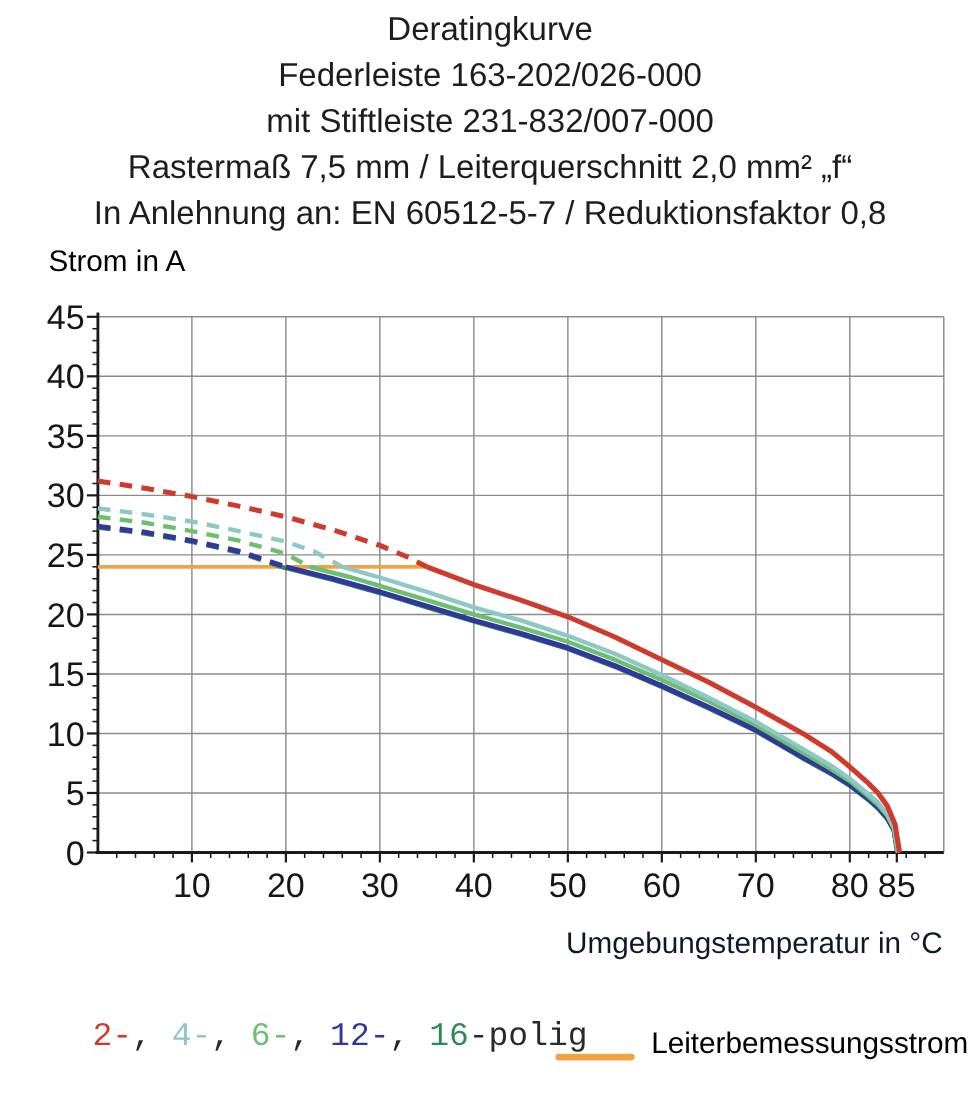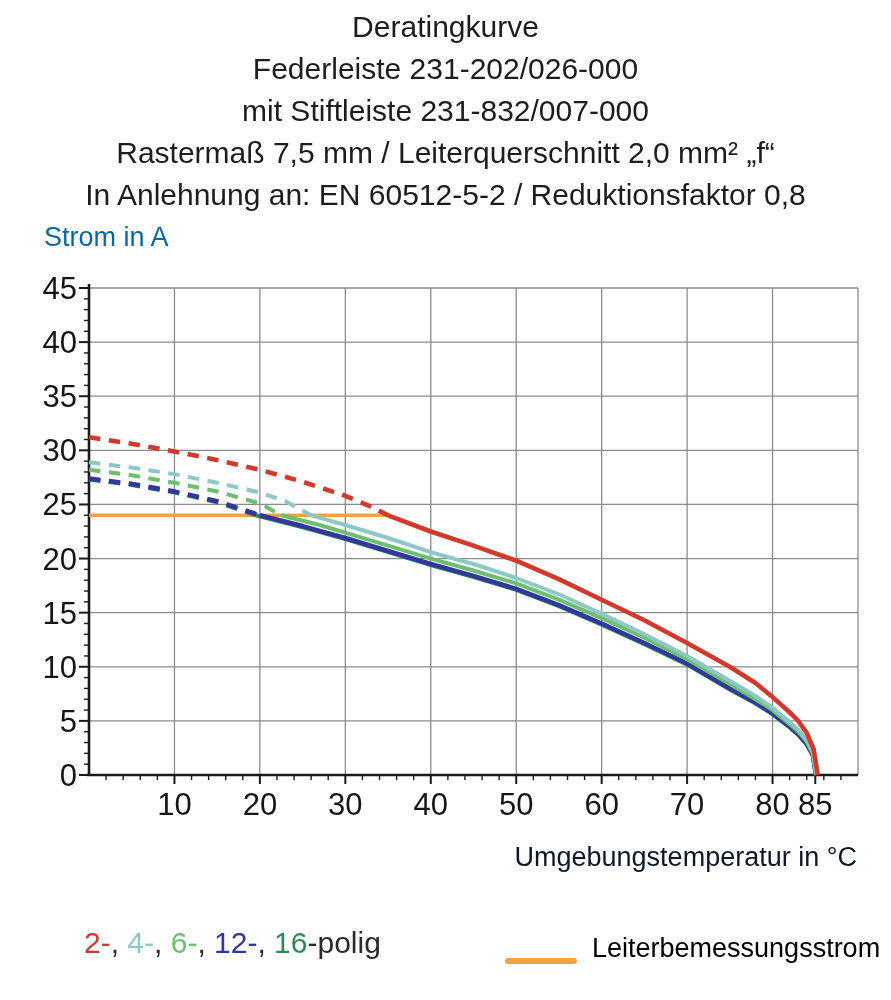--- a/index.html
+++ b/index.html
@@ -5,47 +5,47 @@
   html,body{margin:0;padding:0;background:#ffffff;}
   .page{
     position:relative;width:891px;height:1000px;background:#ffffff;overflow:hidden;
     font-family:"Liberation Sans",sans-serif;color:#1c1c1c;
   }
   .title-block{
     position:absolute;top:6px;left:0;right:0;text-align:center;
     font-size:30px;line-height:42px;color:#1d1d1d;white-space:nowrap;
   }
   .y-axis-title{
-    position:absolute;left:44px;top:222px;font-size:27px;color:#0369a1;
+    position:absolute;left:44px;top:222px;font-size:27px;color:#000000;
   }
   .chart-svg{position:absolute;left:0;top:0;width:891px;height:1000px;}
   .x-axis-title{
     position:absolute;top:842px;right:34px;font-size:27px;color:#0f172a;white-space:nowrap;
   }
   .legend-poles{
-    position:absolute;left:84px;top:926px;font-size:30px;white-space:nowrap;
+    position:absolute;left:84px;top:926px;font-size:30px;white-space:nowrap;font-family:Liberation Mono, monospace;
   }
   .legend-poles .sep,.legend-poles .suffix{color:#2a2a2a;}
   .legend-rated{
     position:absolute;left:505px;top:924px;height:40px;display:flex;align-items:flex-end;gap:15px;
     font-size:27px;color:#000000;white-space:nowrap;
   }
   .rated-swatch{display:inline-block;width:72px;height:6px;border-radius:3px;background:#f0a340;}
 </style>
 </head>
 <body>
 
 <div class="page">
 
   <div class="title-block">
     <div>Deratingkurve</div>
-    <div>Federleiste 231-202/026-000</div>
+    <div>Federleiste 163-202/026-000</div>
     <div>mit Stiftleiste 231-832/007-000</div>
     <div>Rastermaß 7,5 mm / Leiterquerschnitt 2,0 mm² „f“</div>
-    <div>In Anlehnung an: EN 60512-5-2 / Reduktionsfaktor 0,8</div>
+    <div>In Anlehnung an: EN 60512-5-7 / Reduktionsfaktor 0,8</div>
   </div>
 
   <div class="y-axis-title">Strom in A</div>
 
   <svg id="chart" class="chart-svg" viewBox="0 0 891 1000">
       <line x1="89" y1="720.8888888888889" x2="858" y2="720.8888888888889" stroke="#8b8b8b" stroke-width="1.3"></line>
       <line x1="89" y1="666.7777777777778" x2="858" y2="666.7777777777778" stroke="#8b8b8b" stroke-width="1.3"></line>
       <line x1="89" y1="612.6666666666666" x2="858" y2="612.6666666666666" stroke="#8b8b8b" stroke-width="1.3"></line>
       <line x1="89" y1="558.5555555555555" x2="858" y2="558.5555555555555" stroke="#8b8b8b" stroke-width="1.3"></line>
       <line x1="89" y1="504.44444444444446" x2="858" y2="504.44444444444446" stroke="#8b8b8b" stroke-width="1.3"></line>

